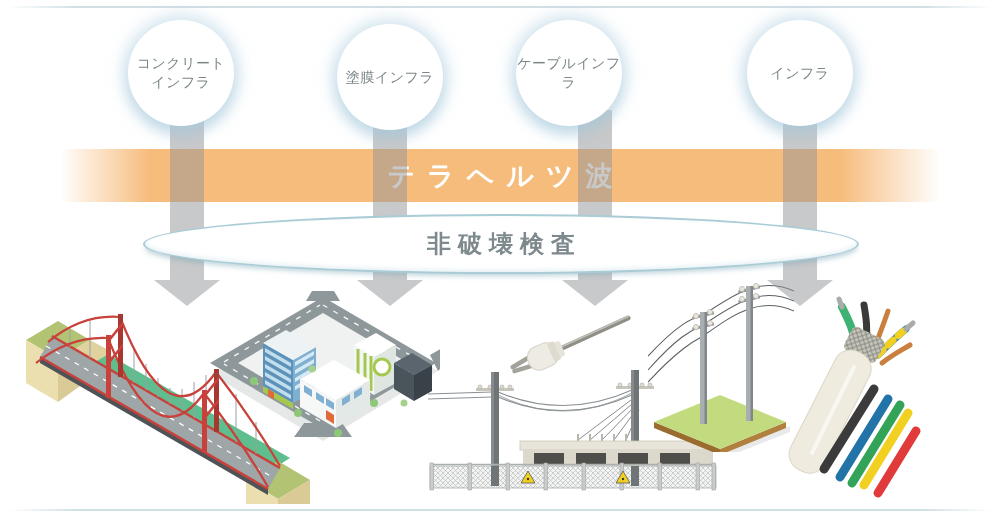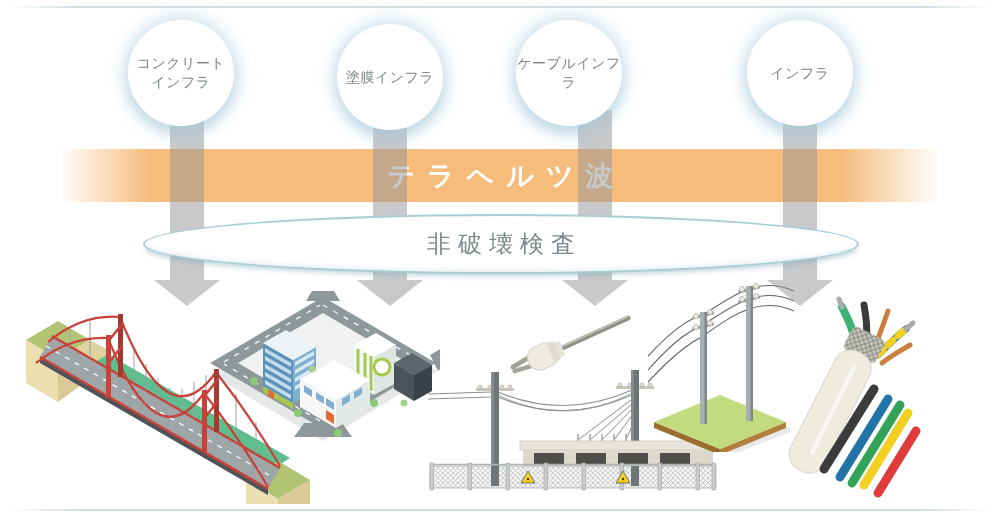--- a/index.html
+++ b/index.html
@@ -24,21 +24,21 @@
   .band{position:absolute;left:0;right:0;top:149px;height:53px;z-index:1;
         display:flex;align-items:center;justify-content:center;
         background:linear-gradient(90deg,rgba(246,188,124,0) 6%,#f6bc7c 15%,#f6bc7c 84%,rgba(246,188,124,0) 94%);}
   .band-label{font-size:27px;font-weight:bold;color:#ffffff;letter-spacing:12px;text-indent:12px;}
 
   
   .ellipse{position:absolute;left:143px;top:214px;width:712px;height:56px;border-radius:50%;
            background:#fff;border:2px solid #a9ccd6;z-index:3;
            display:flex;align-items:center;justify-content:center;
            box-shadow:0 4px 5px -2px rgba(125,170,185,.5), inset 0 -2px 4px rgba(160,200,215,.25);}
-  .ellipse-label{font-size:24px;font-weight:normal;color:#7d898c;letter-spacing:7px;text-indent:7px;}
+  .ellipse-label{font-size:24px;font-weight:bold;color:#7d898c;letter-spacing:7px;text-indent:7px;}
 
   .illo{position:absolute;z-index:1;}
   .illo svg{display:block;}
 </style>
 </head>
 <body>
 
 <div class="stage">
 
   <div class="edge-line edge-top"></div>

